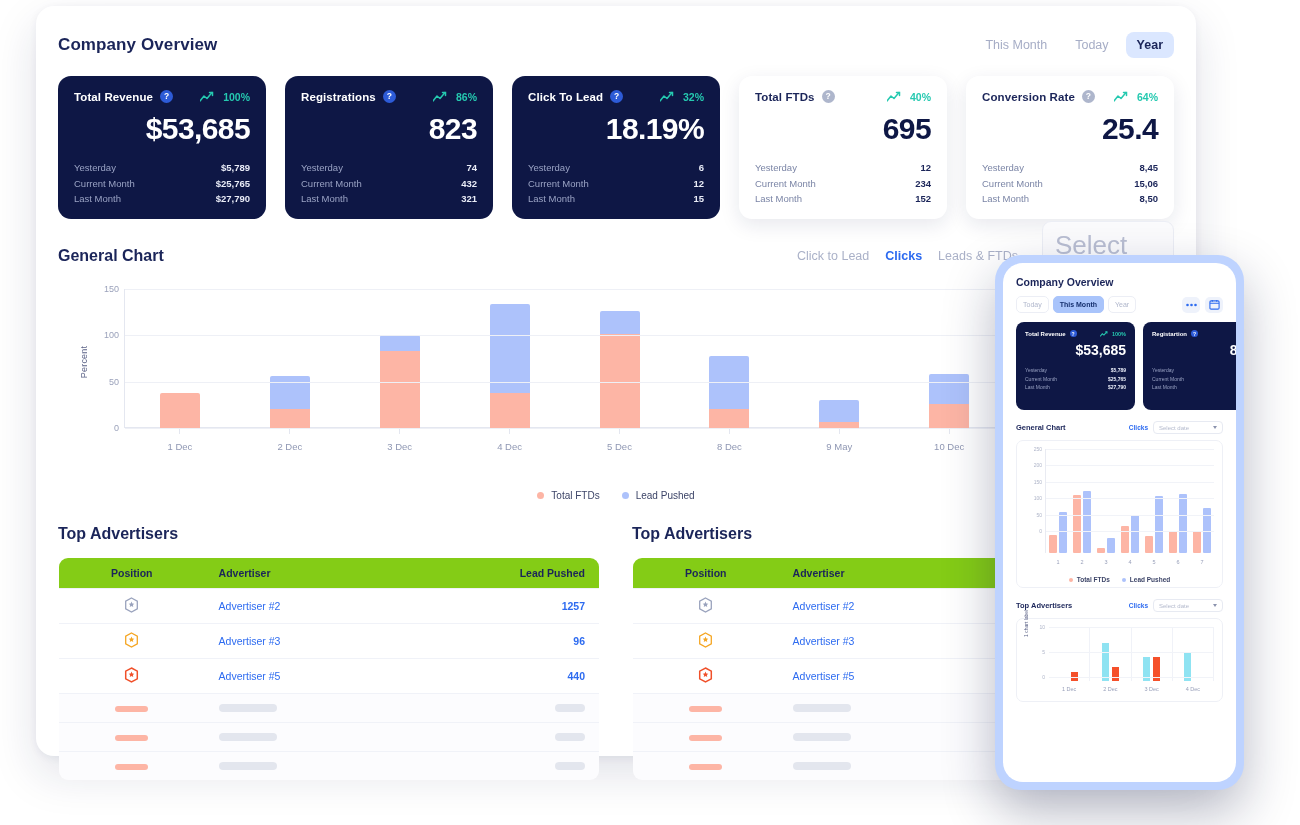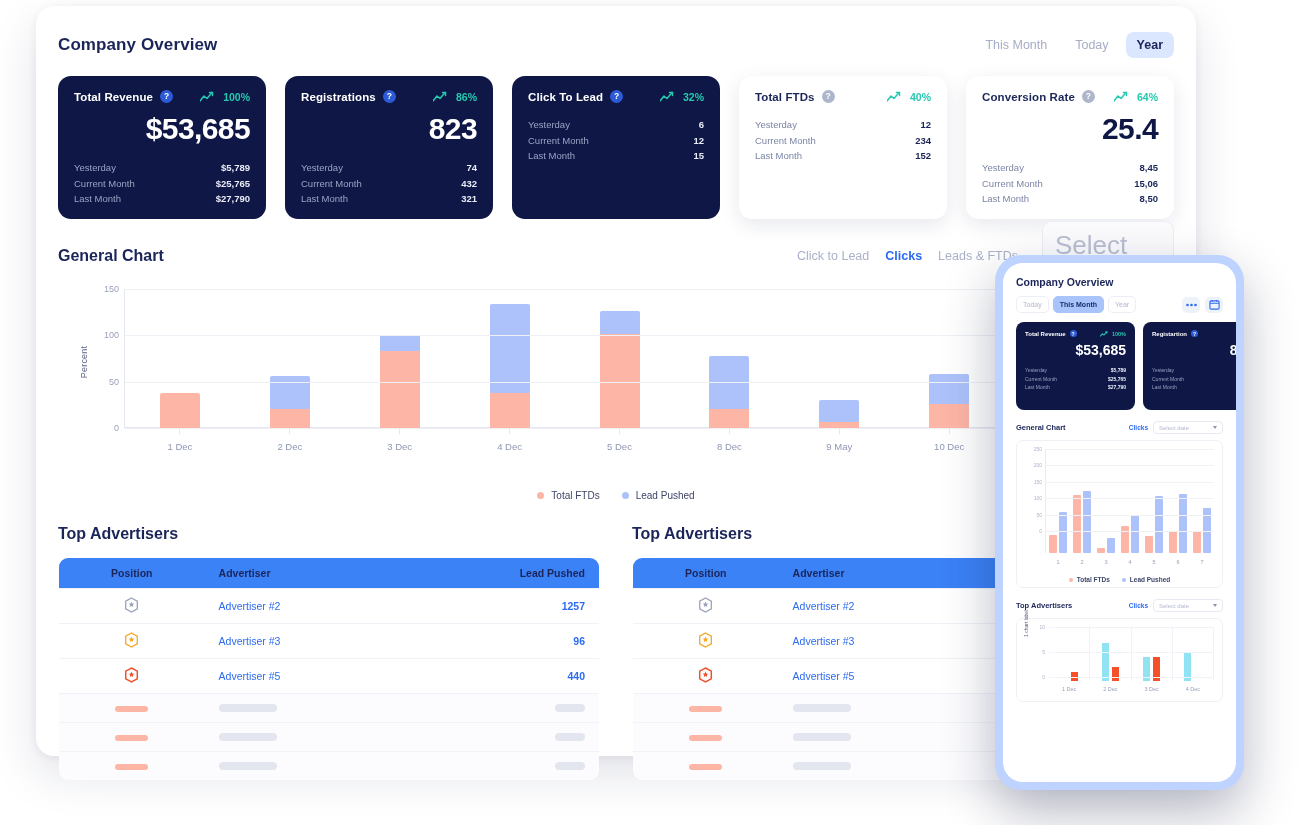--- a/index.html
+++ b/index.html
@@ -107,21 +107,21 @@
 
   
   .tables { display: flex; gap: 32px; margin-top: 16px; }
   .tbl-block { flex: 1; min-width: 0; }
   .tbl-title { font-size: 16px; font-weight: 700; color: #1b2559; margin-bottom: 14px; }
   .tbl {
     width: 100%; border-collapse: collapse; border: 1px solid #edf0f7;
     border-radius: 10px; overflow: hidden; table-layout: fixed;
   }
   .tbl thead th {
-    background: #3b82f6; font-size: 10.5px; color: #1b2559; font-weight: 700;
+    background: #84cc16; font-size: 10.5px; color: #1b2559; font-weight: 700;
     padding: 9px 14px; text-align: left;
   }
   .tbl thead th.c { text-align: center; }
   .tbl thead th.r { text-align: right; }
   .tbl td {
     padding: 8px 14px; font-size: 10.5px; border-top: 1px solid #f0f2f8;
     color: #2d6bf0; height: 25px;
   }
   .tbl td.c { text-align: center; }
   .tbl td.r { text-align: right; font-weight: 700; }
@@ -291,20 +291,21 @@
             <span class="q">?</span>
           </div>
           <div class="kpi-trend">
             <svg class="spark" width="16" height="11" viewBox="0 0 16 11">
                 <polyline points="0,10 4,5 7,7.5 12,1.5" fill="none" stroke="#25c9b0" stroke-width="1.5" stroke-linecap="round" stroke-linejoin="round"></polyline>
                 <polyline points="9.5,1.5 12.5,1.5 12.5,4.5" fill="none" stroke="#25c9b0" stroke-width="1.5" stroke-linecap="round"></polyline>
               </svg>
             <span>32%</span>
           </div>
         </div>
+        <div class="kpi-val">18.19%</div>
         <div class="kpi-rows">
           <div class="kpi-row">
               <span class="lbl">Yesterday</span>
               <span class="vv">6</span>
             </div>
           <div class="kpi-row">
               <span class="lbl">Current Month</span>
               <span class="vv">12</span>
             </div>
           <div class="kpi-row">
@@ -321,20 +322,21 @@
             <span class="q">?</span>
           </div>
           <div class="kpi-trend">
             <svg class="spark" width="16" height="11" viewBox="0 0 16 11">
                 <polyline points="0,10 4,5 7,7.5 12,1.5" fill="none" stroke="#25c9b0" stroke-width="1.5" stroke-linecap="round" stroke-linejoin="round"></polyline>
                 <polyline points="9.5,1.5 12.5,1.5 12.5,4.5" fill="none" stroke="#25c9b0" stroke-width="1.5" stroke-linecap="round"></polyline>
               </svg>
             <span>40%</span>
           </div>
         </div>
+        <div class="kpi-val">695</div>
         <div class="kpi-rows">
           <div class="kpi-row">
               <span class="lbl">Yesterday</span>
               <span class="vv">12</span>
             </div>
           <div class="kpi-row">
               <span class="lbl">Current Month</span>
               <span class="vv">234</span>
             </div>
           <div class="kpi-row">

